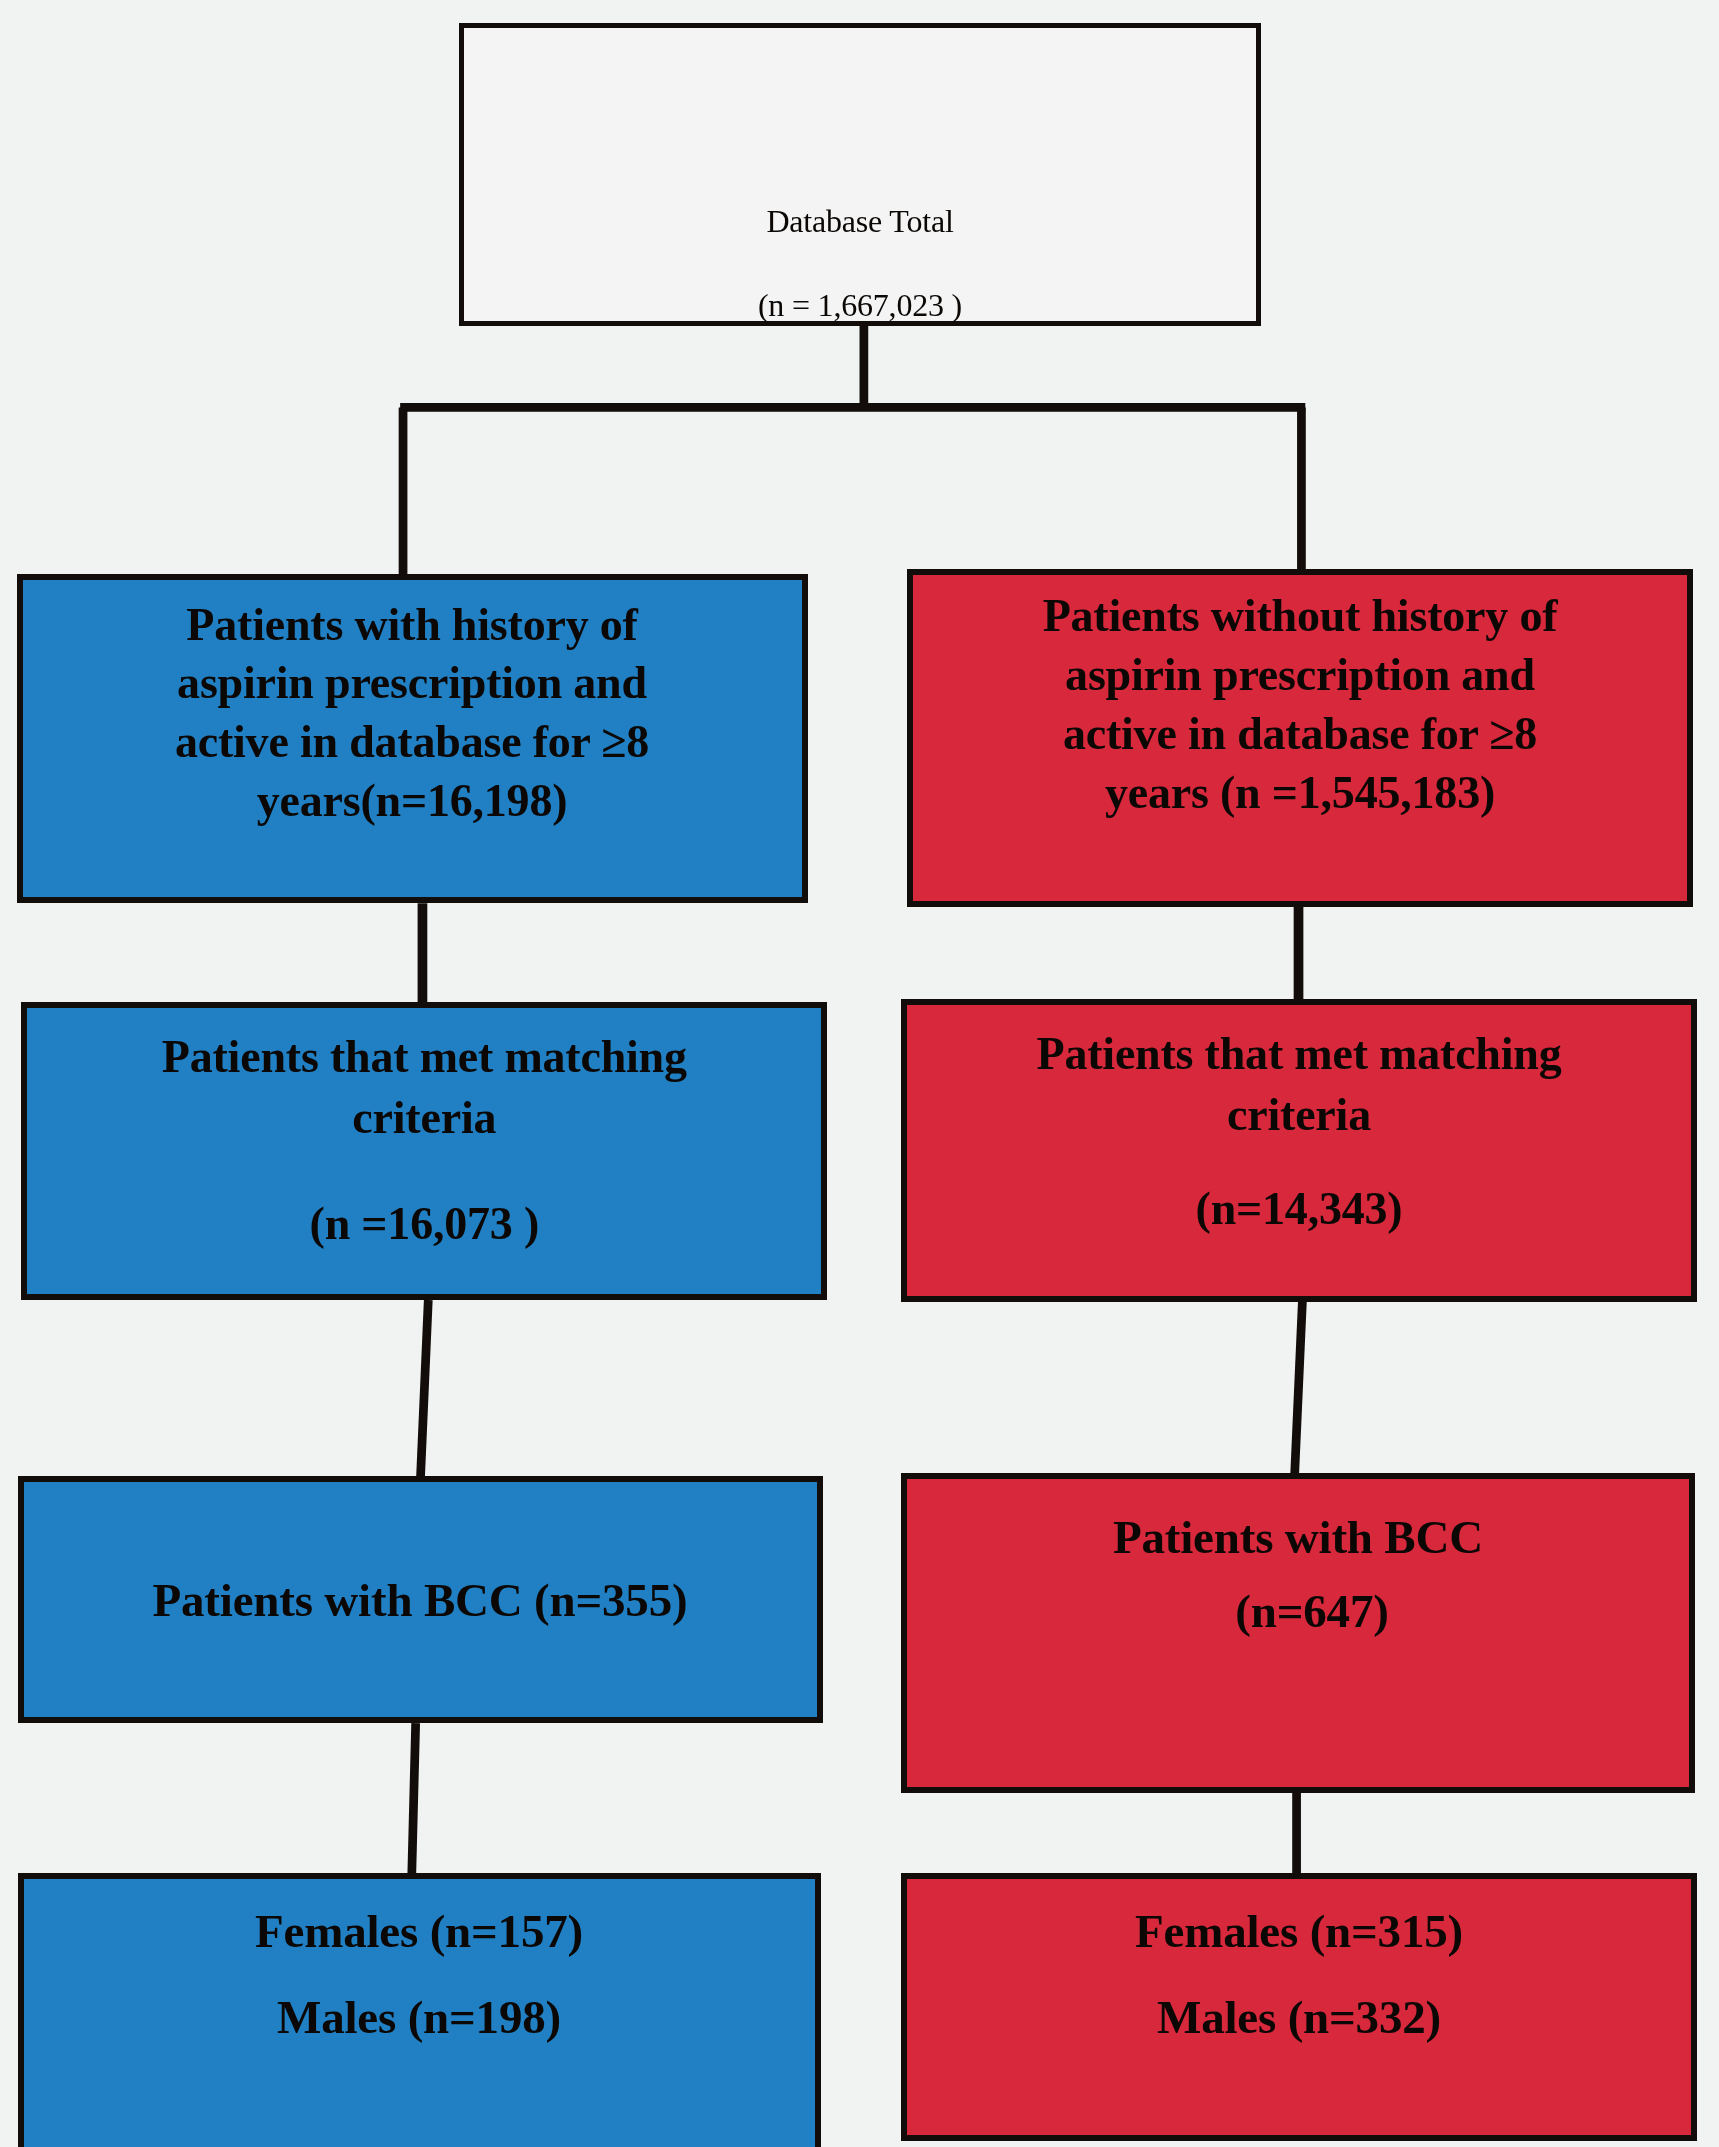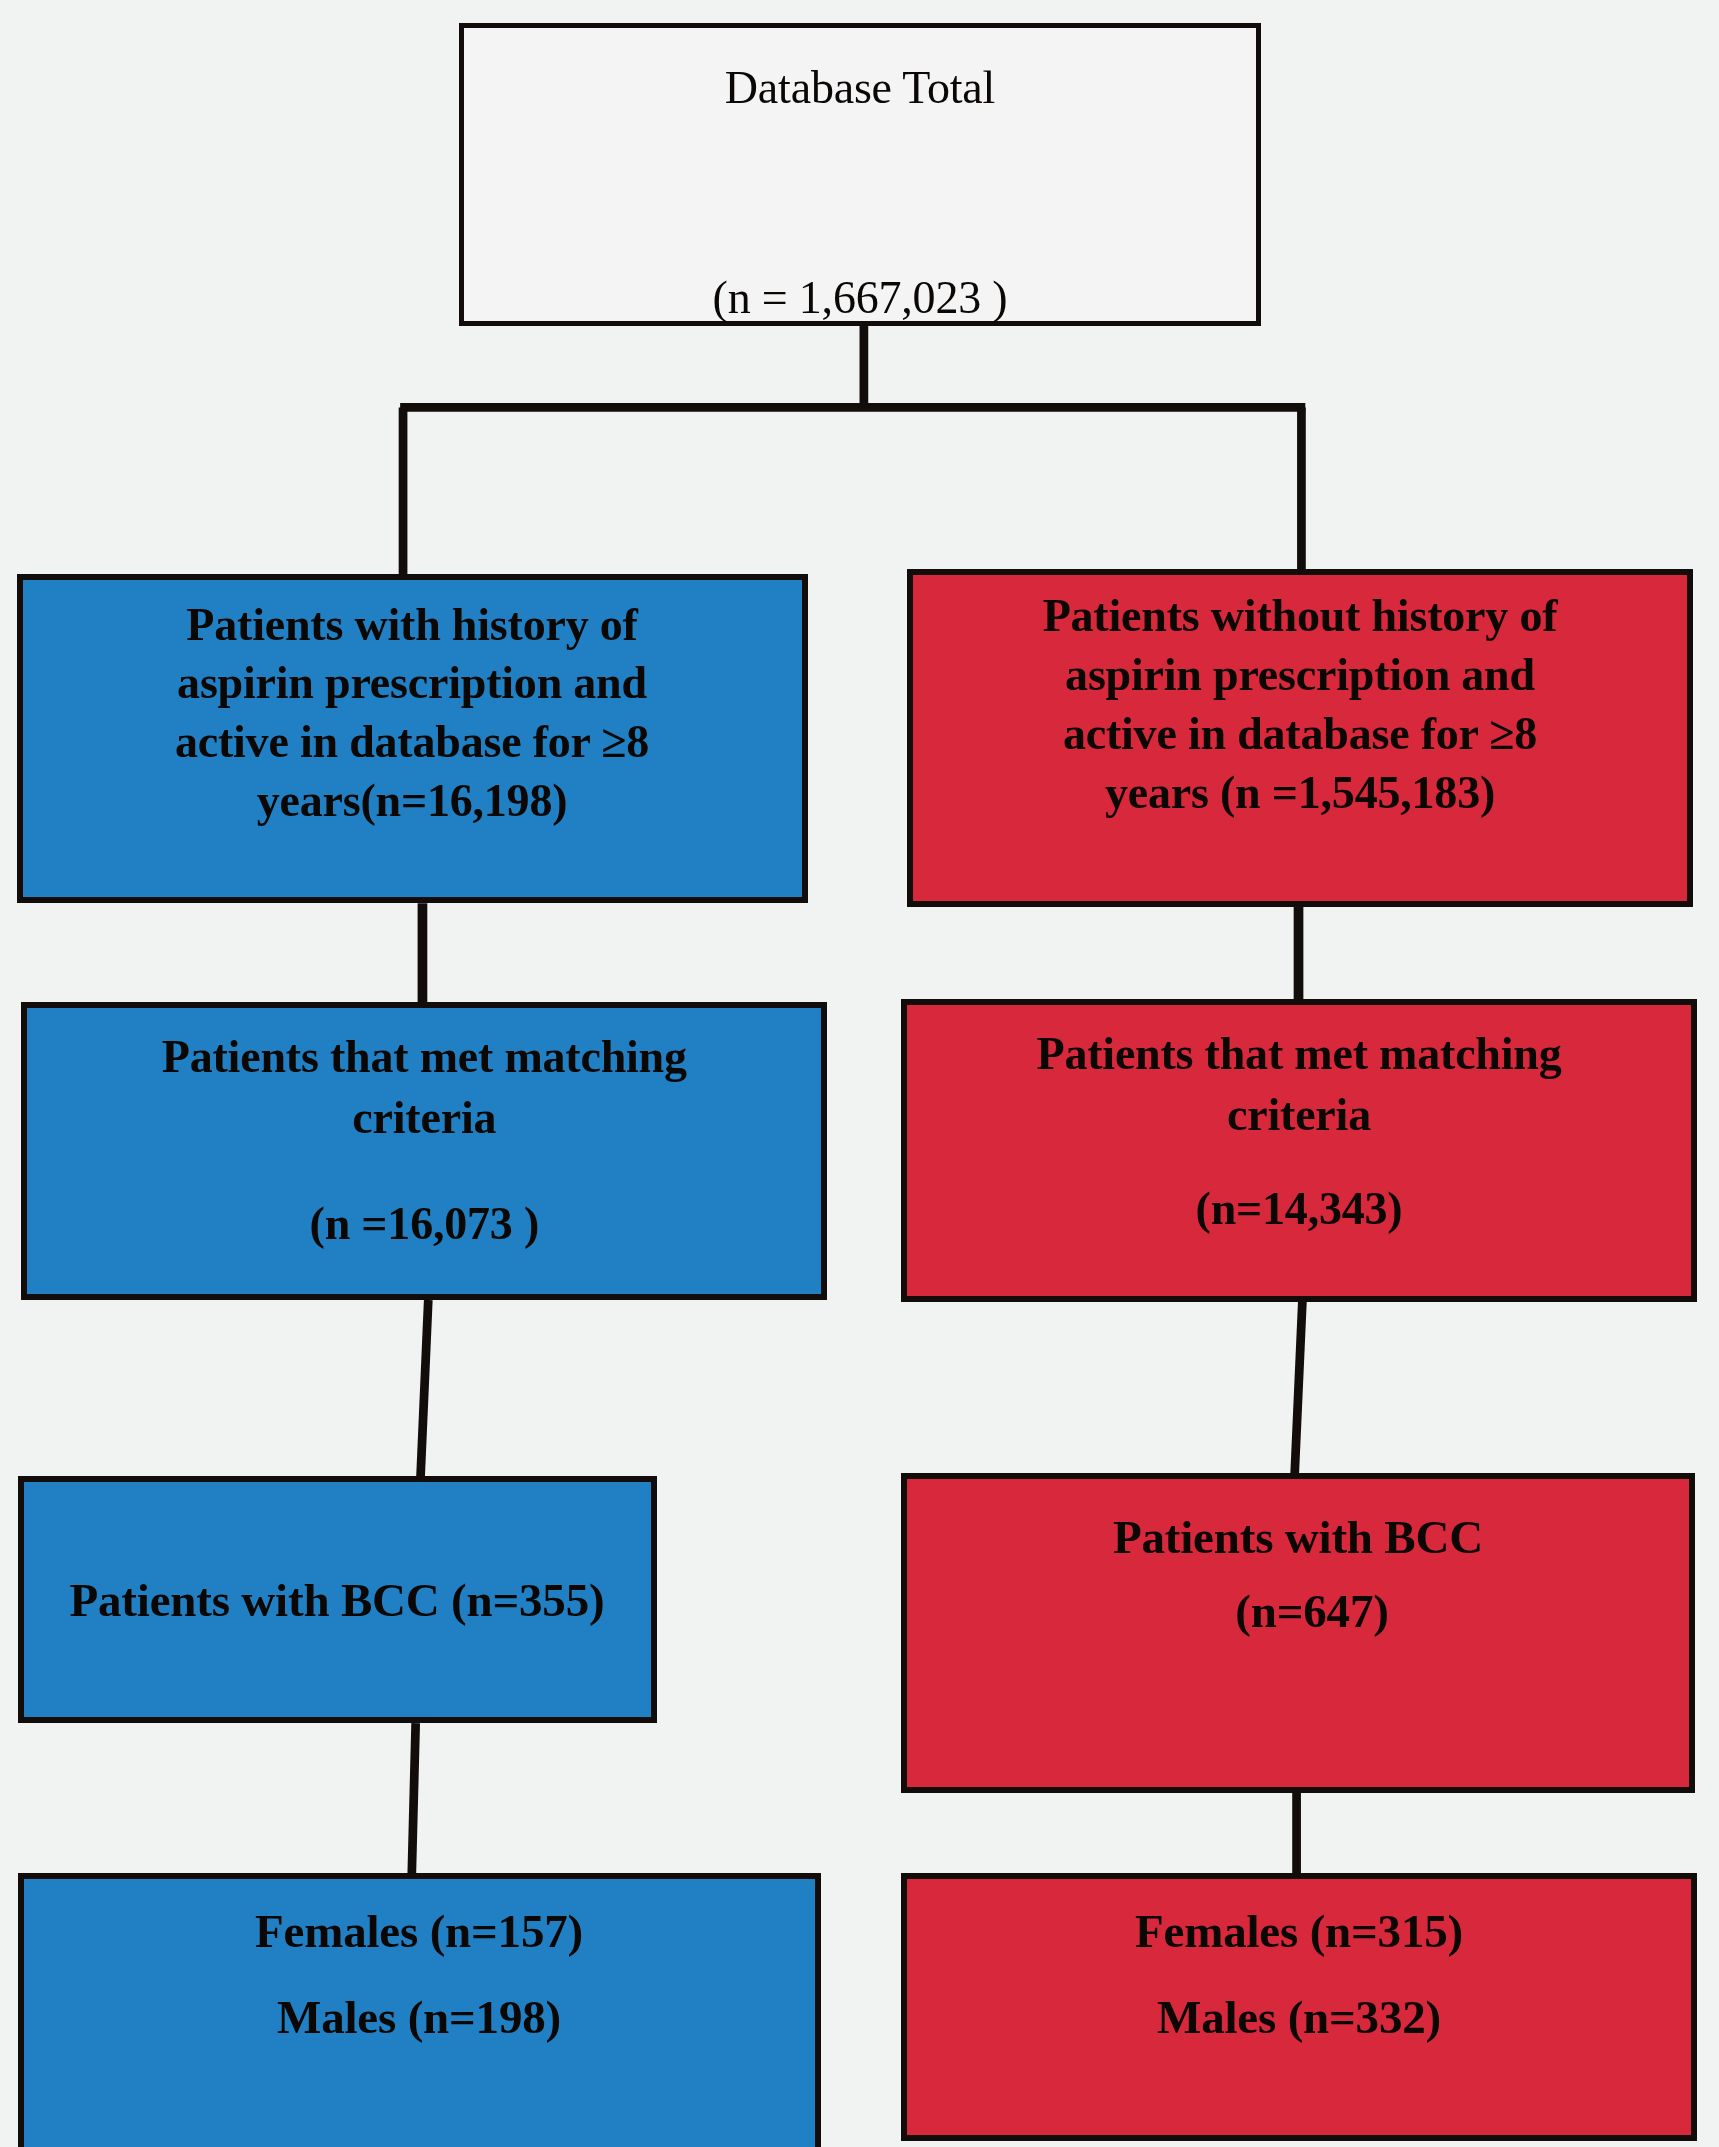--- a/index.html
+++ b/index.html
@@ -44,24 +44,24 @@
     width: 100%;
   }
   
   #node-root {
     left: 459px;
     top: 23px;
     width: 802px;
     height: 303px;
     background: #f4f4f4;
     border-width: 5.8px;
-    justify-content: space-between;
+    justify-content: flex-end;
     padding-top: 37px;
     font-weight: normal;
-    font-size: 46px;
+    font-size: 32px;
     line-height: 1.0;
   }
   #node-root .line.second {
     margin-top: 52px;
   }
   
   .node.blue { background: #2180c4; }
   .node.red  { background: #d8283c; }
 
   #node-blue-1 {
@@ -80,21 +80,21 @@
     justify-content: flex-start;
   }
   #node-blue-2 .line.third { margin-top: 45px; }
   #node-red-2 {
     left: 901px; top: 999px; width: 796px; height: 303px;
     font-size: 46px; line-height: 1.32; padding-top: 19.4px;
     justify-content: flex-start;
   }
   #node-red-2 .line.third { margin-top: 33px; }
   #node-blue-3 {
-    left: 17.5px; top: 1476px; width: 639px; height: 247px;
+    left: 17.5px; top: 1476px; width: 805px; height: 247px;
     font-size: 47px; justify-content: center;
   }
   #node-red-3 {
     left: 901px; top: 1473px; width: 794px; height: 320px;
     font-size: 47px; line-height: 1.25; padding-top: 29px;
     justify-content: flex-start;
   }
   #node-red-3 .line.second { margin-top: 15px; padding-left: 28px; }
   #node-blue-4 {
     left: 17.5px; top: 1873px; width: 803px; height: 292px;

